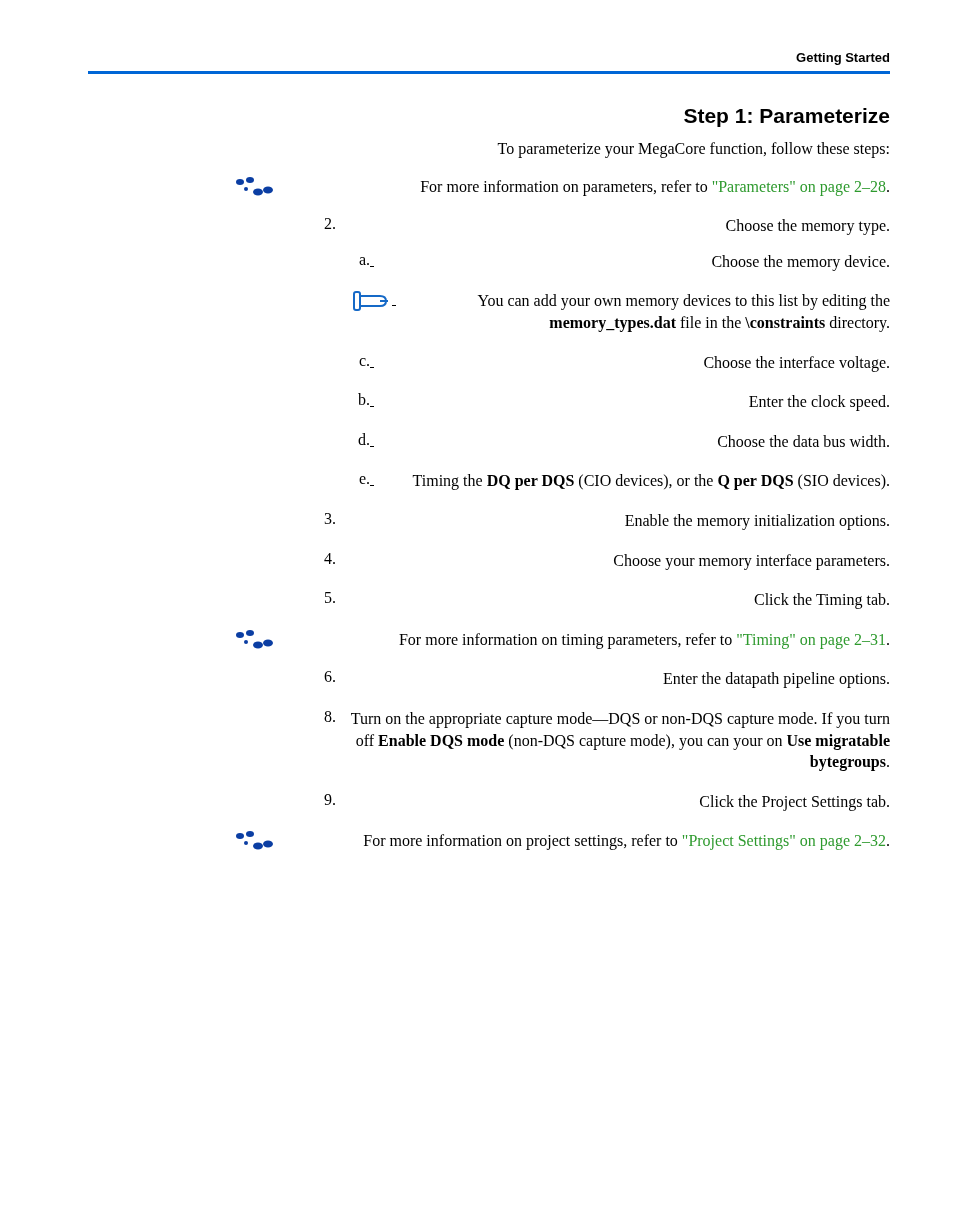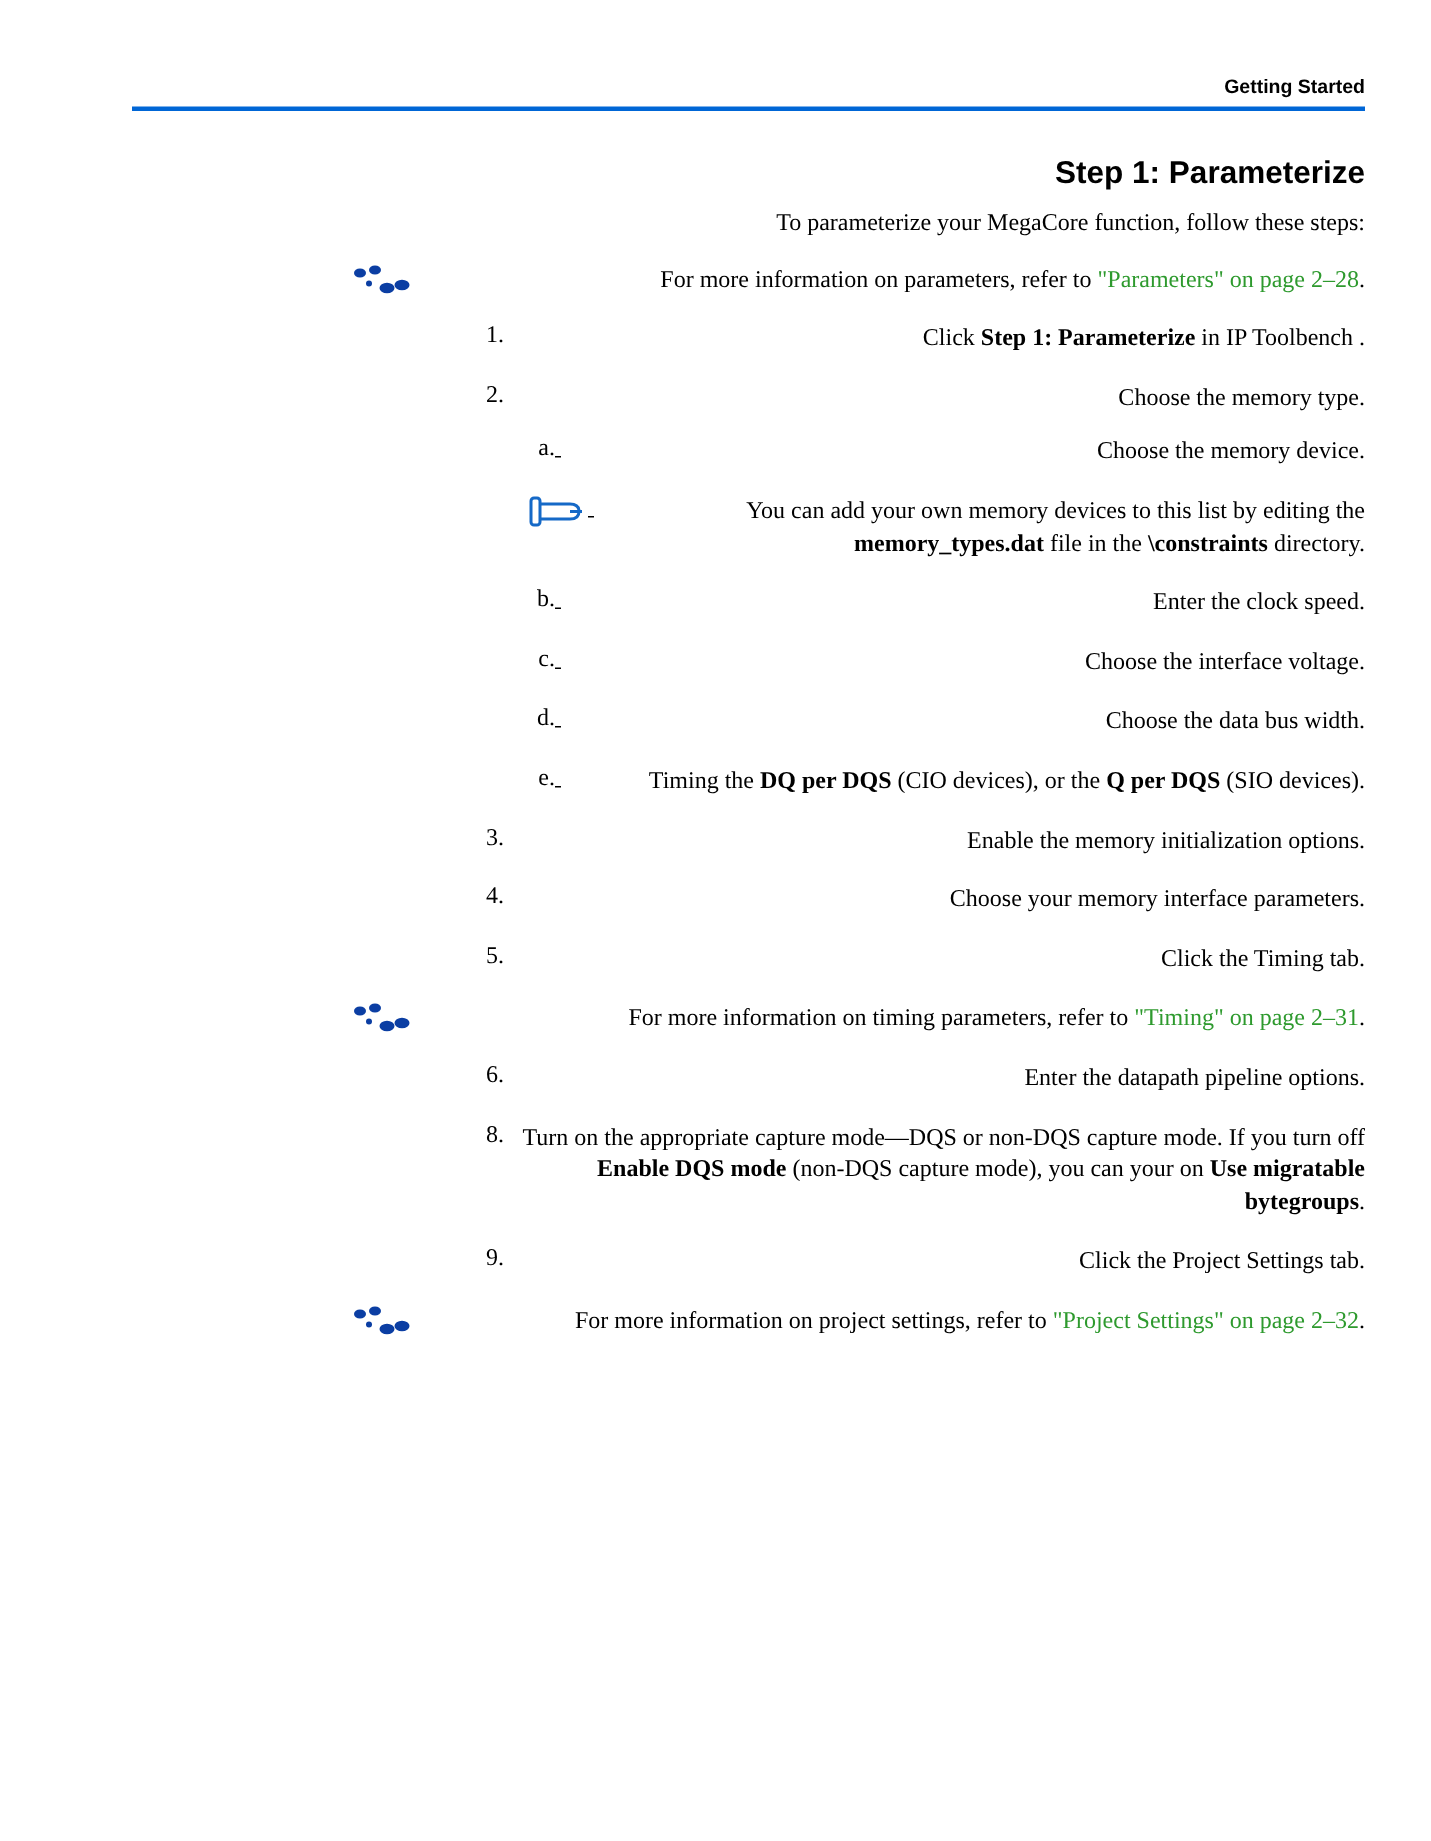--- a/index.html
+++ b/index.html
@@ -4,21 +4,21 @@
 <style>
   body {
     margin: 0;
     padding: 0;
     font-family: "Palatino Linotype", "Book Antiqua", Palatino, Georgia, serif;
     background: #fff;
     color: #000;
     width: 954px;
   }
   .page {
-    padding: 50px 44px 40px 88px;
+    padding: 50px 64px 40px 88px;
     box-sizing: border-box;
   }
   .running-head {
     text-align: right;
     font-family: Arial, Helvetica, sans-serif;
     font-weight: bold;
     font-size: 13px;
     margin-bottom: 6px;
   }
   .rule {
@@ -90,26 +90,20 @@
           <ellipse cx="28" cy="16" rx="5" ry="3.5" fill="#0b3ea3"></ellipse>
           <ellipse cx="38" cy="14" rx="5" ry="3.5" fill="#0b3ea3"></ellipse>
         </svg>
       </span>
       <p>
         <span>For more information on parameters, refer to </span><a href="#" class="xref">"Parameters" on page 2–28</a><span>.</span>
       </p>
     </div>
 
     <ol class="main">
-      <li>
-        <span class="num">1.</span>
-        <span class="li-body">
-          <span>Click </span><span class="b">Step 1: Parameterize</span><span> in IP Toolbench .</span>
-        </span>
-      </li>
 
       <li>
         <span class="num">2.</span>
         <span class="li-body">Choose the memory type.</span>
         <ol class="sub">
           <li>
             <span class="sub-num">a.</span>
             <span class="sub-body">Choose the memory device.</span>
           </li>
           <li class="note-sub">
@@ -118,26 +112,26 @@
                 <rect x="2" y="2" width="6" height="18" rx="2" fill="none" stroke="#1569c7" stroke-width="2"></rect>
                 <path d="M8 6 h20 q6 0 6 5 q0 5 -6 5 h-20" fill="none" stroke="#1569c7" stroke-width="2"></path>
                 <path d="M28 11 l8 0" stroke="#1569c7" stroke-width="2"></path>
               </svg>
             </span>
             <span class="note-sub-body">
               <span>You can add your own memory devices to this list by editing the </span><span class="b">memory_types.dat</span><span> file in the </span><span class="b">\constraints</span><span> directory.</span>
             </span>
           </li>
           <li>
+            <span class="sub-num">c.</span>
+            <span class="sub-body">Choose the interface voltage.</span>
+          </li>
+          <li>
             <span class="sub-num">b.</span>
             <span class="sub-body">Enter the clock speed.</span>
-          </li>
-          <li>
-            <span class="sub-num">c.</span>
-            <span class="sub-body">Choose the interface voltage.</span>
           </li>
           <li>
             <span class="sub-num">d.</span>
             <span class="sub-body">Choose the data bus width.</span>
           </li>
           <li>
             <span class="sub-num">e.</span>
             <span class="sub-body">
               <span>Timing the </span><span class="b">DQ per DQS</span><span> (CIO devices), or the </span><span class="b">Q per DQS</span><span> (SIO devices).</span>
             </span>

